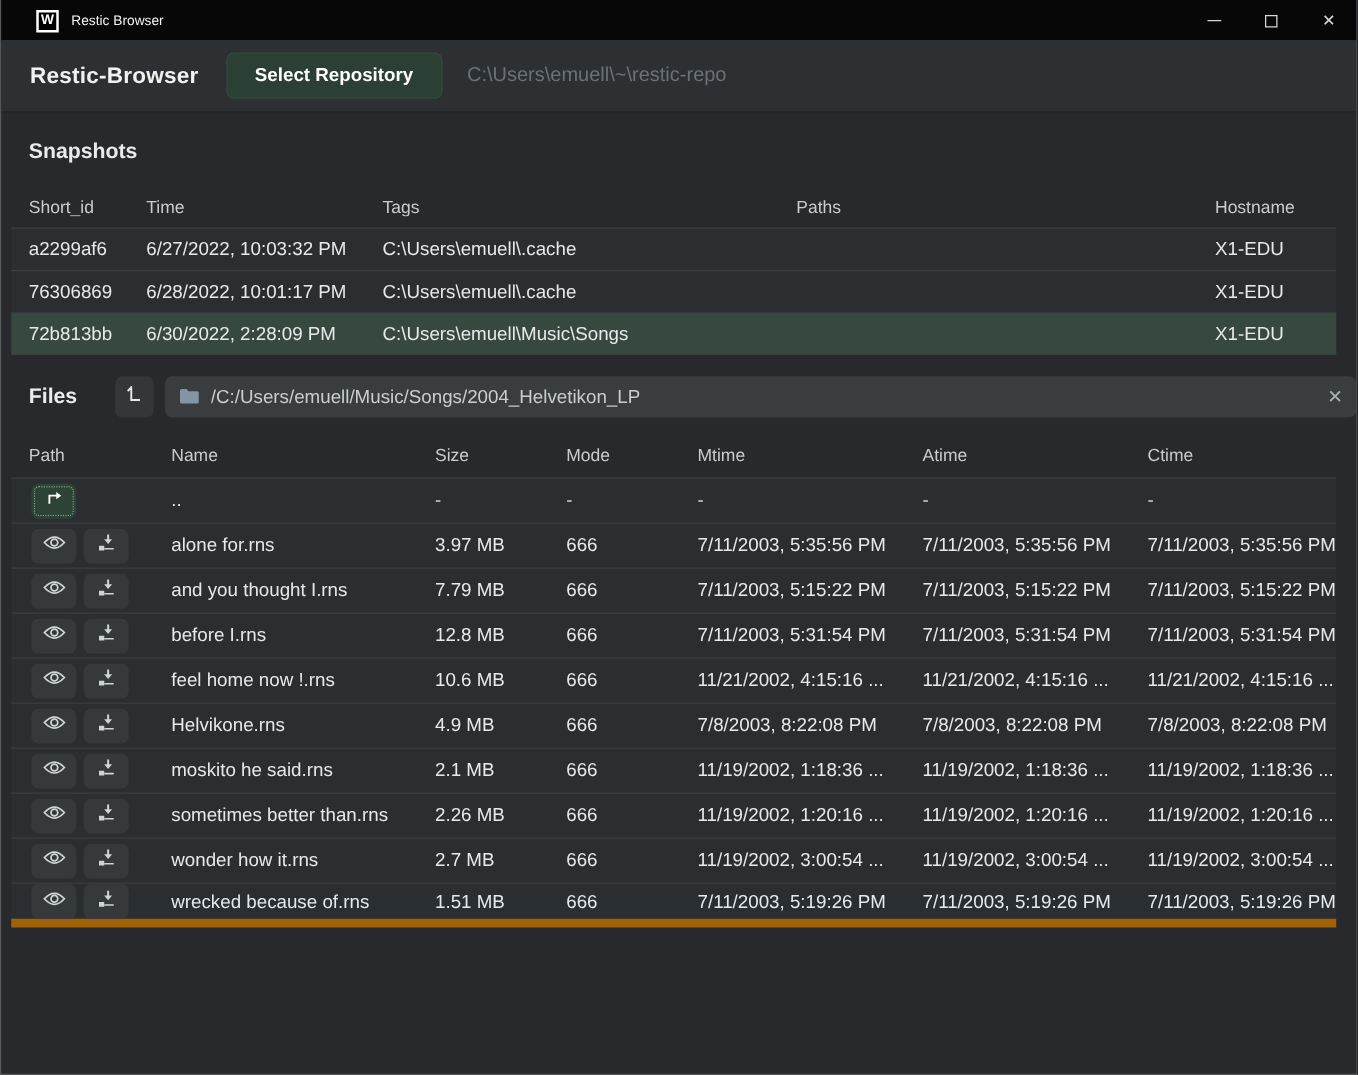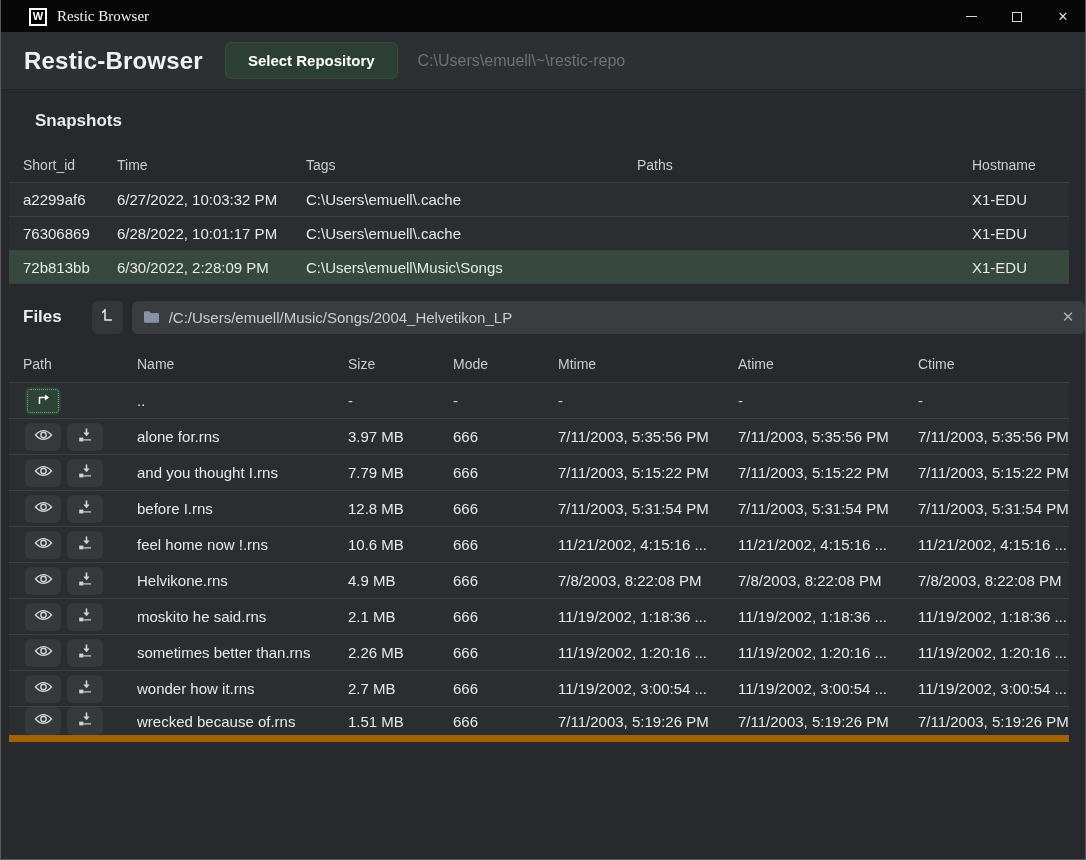--- a/index.html
+++ b/index.html
@@ -3,35 +3,35 @@
 <meta charset="utf-8">
 <style>
   html,body{margin:0;padding:0;background:#111;}
   *{box-sizing:border-box;font-family:"Liberation Sans","DejaVu Sans",sans-serif;}
   #window{position:relative;width:1086px;height:860px;background:#27292c;border:1px solid #55585b;border-top:none;overflow:hidden;}
 
   
   #titlebar{position:absolute;left:-1px;top:0;width:1086px;height:33px;background:#070708;display:flex;align-items:center;}
   #app-logo{width:18px;height:18px;border:2px solid #fff;margin-left:29px;display:flex;align-items:center;justify-content:center;
             color:#fff;font-weight:bold;font-size:11px;line-height:1;background:#000;}
-  #title-text{color:#f2f2f2;font-size:15px;margin-left:10px;font-family:Liberation Serif, serif;}
+  #title-text{color:#f2f2f2;font-size:11px;margin-left:10px;}
   #win-controls{margin-left:auto;display:flex;height:100%;}
   .win-btn{width:46px;height:100%;display:flex;align-items:center;justify-content:center;color:#d8d8d8;font-size:13px;}
   .win-btn .bar{width:11px;height:1px;background:#d8d8d8;}
   .win-btn .box{width:10px;height:10px;border:1px solid #d8d8d8;}
 
   
   #header{position:absolute;left:0;top:32px;width:1084px;height:58px;background:#2d3033;display:flex;align-items:center;border-bottom:1px solid #202224;}
-  #app-title{color:#f0f2f2;font-size:24px;font-weight:bold;margin-left:23px;letter-spacing:.2px;}
+  #app-title{color:#f0f2f2;font-size:18px;font-weight:bold;margin-left:23px;letter-spacing:.2px;}
   #select-repo-btn{margin-left:22px;height:37px;padding:16px 22px;background:#2c3f34;border:1px solid #35493d;border-radius:6px;
                    color:#fff;font-size:15px;font-weight:bold;display:flex;align-items:center;}
   #repo-path{color:#6b7177;font-size:16px;margin-left:20px;}
 
   
-  .section-title{color:#e9ecec;font-size:17px;font-weight:bold;margin-left:12px;}
+  .section-title{color:#e9ecec;font-size:17px;font-weight:bold;}
   #snapshots-title{position:absolute;left:22px;top:111px;}
 
   
   .tbl{position:absolute;left:8px;width:1060px;}
   .trow{display:flex;align-items:center;border-top:1px solid #3c3f42;background:#2b2e31;}
   .thead{background:transparent;border-top:none;}
   .cell{padding-left:14px;overflow:hidden;white-space:nowrap;color:#e6e9e9;font-size:15px;}
   .thead .cell{color:#c9cdcf;font-size:14px;}
 
   

